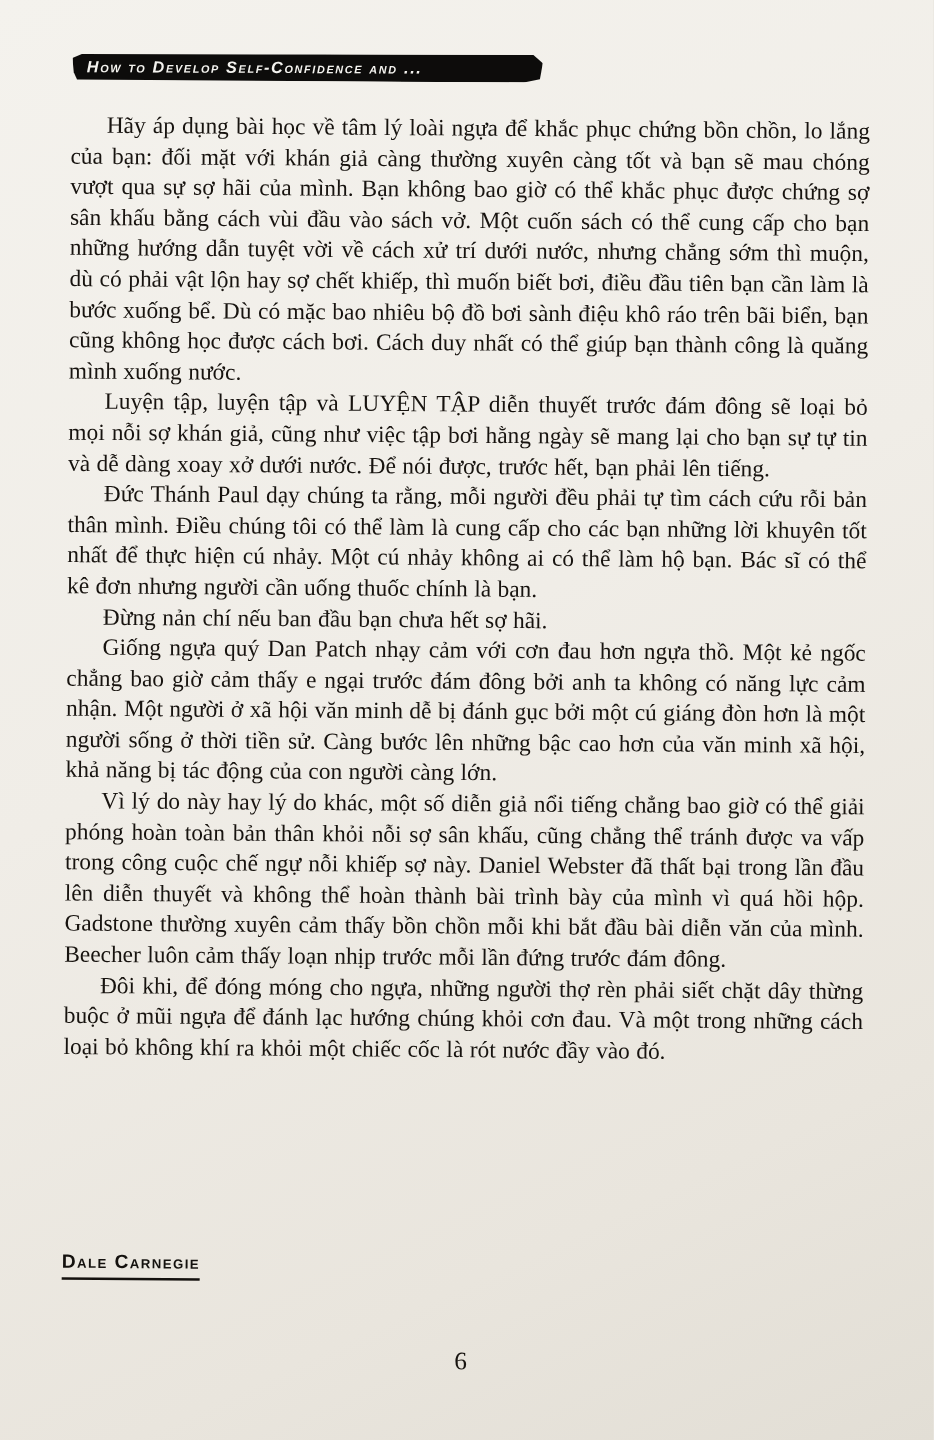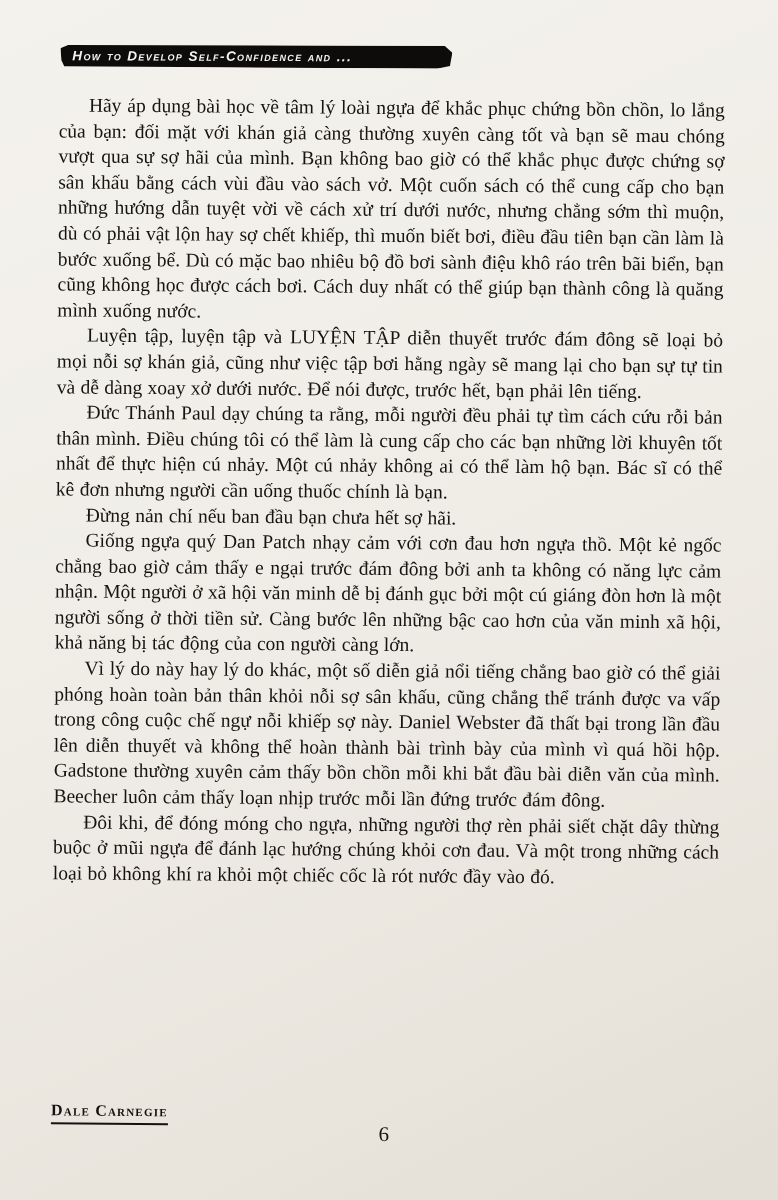--- a/index.html
+++ b/index.html
@@ -59,22 +59,22 @@
     color: #17130f;
   }
   .para {
     margin: 0;
     text-indent: 30px;
     word-spacing: 0.5px;
   }
   .author {
     position: absolute;
     left: 56px;
-    top: 1104px;
-    font-family: Liberation Serif, serif;
+    top: 1046px;
+    font-family: Liberation Sans, sans-serif;
     font-weight: bold;
     font-variant: small-caps;
     font-size: 16px;
     letter-spacing: 1.2px;
     color: #14110e;
     border-bottom: 2.5px solid #14110e;
     padding-bottom: 3px;
   }
   .page-number {
     position: absolute;

